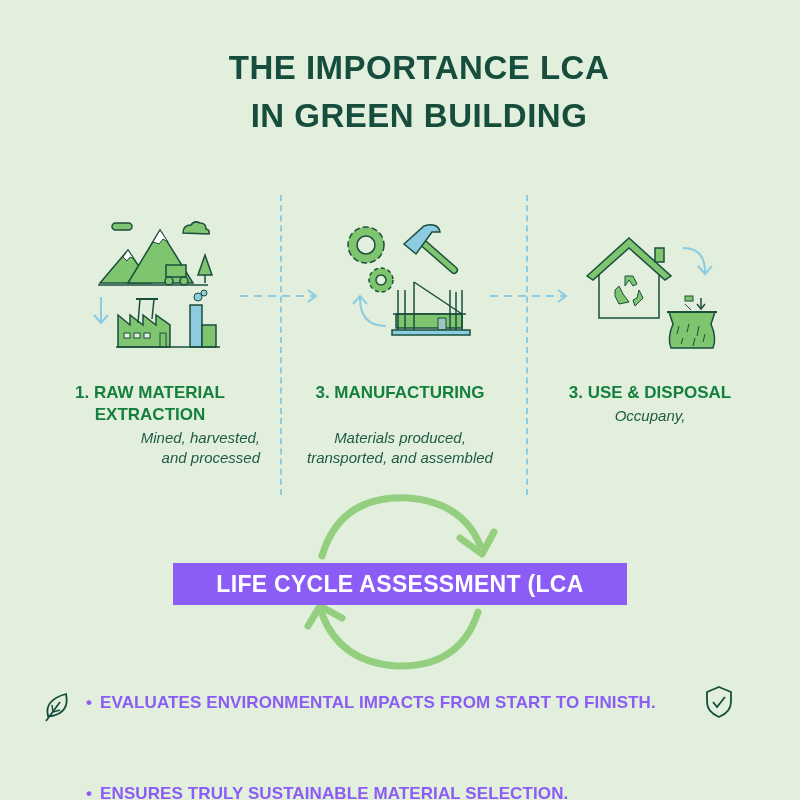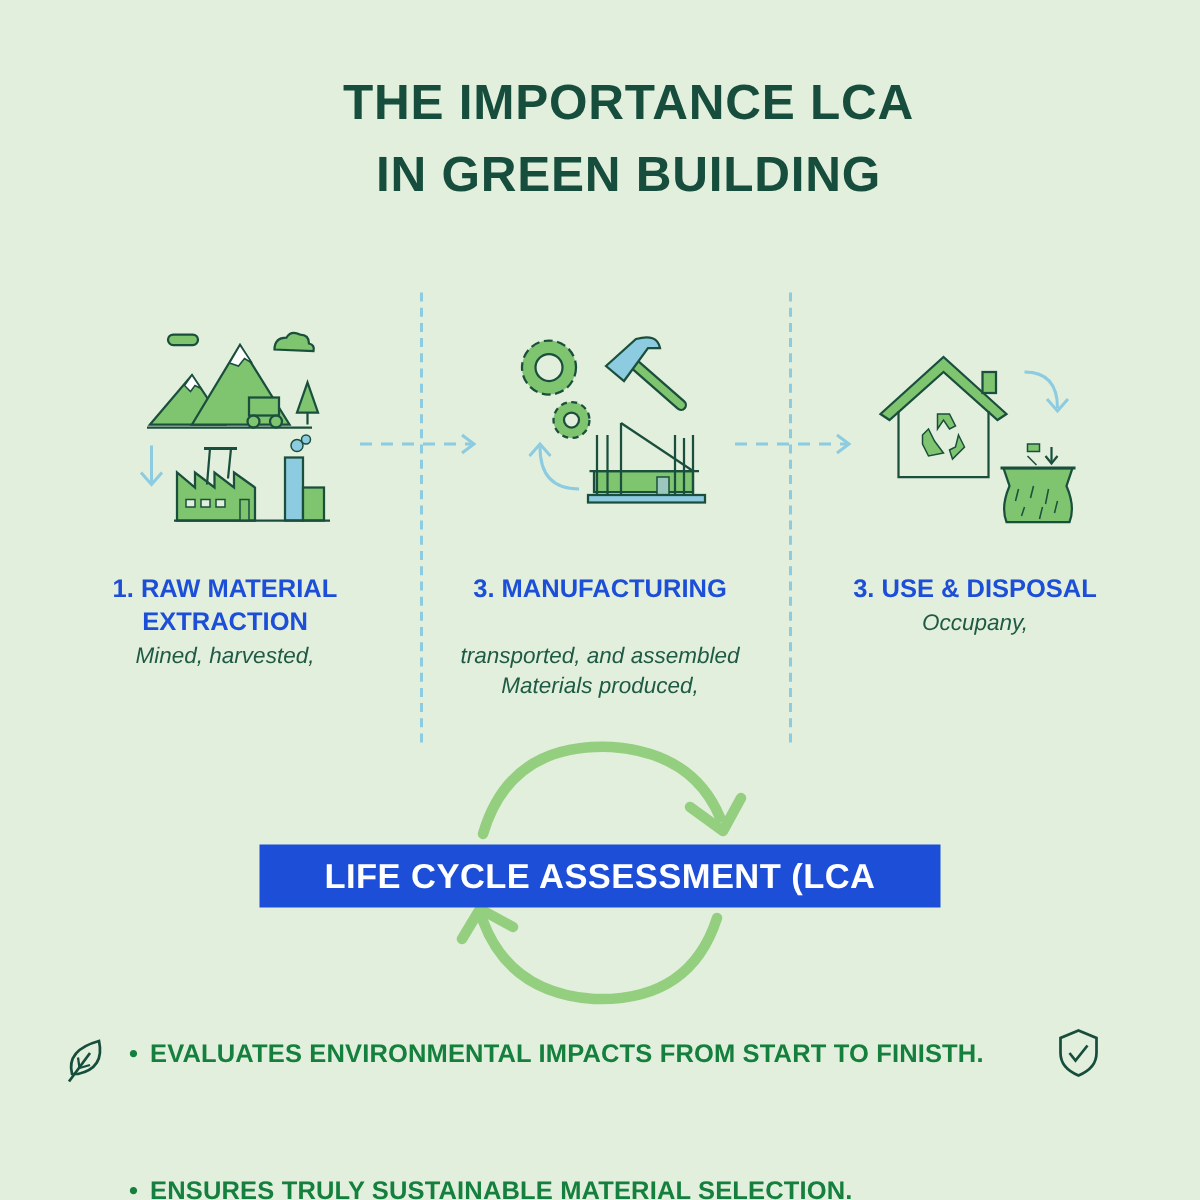--- a/index.html
+++ b/index.html
@@ -17,36 +17,36 @@
   }
   .vline {
     position: absolute; width: 0; border-left: 2px dashed #8ccbe0;
   }
   .harrow {
     position: absolute; height: 16px;
   }
   .icon-box { position: absolute; }
   .step-title {
     position: absolute; text-align: center; font-weight: 700;
-    font-size: 17px; line-height: 22px; color: #1d4ed8;
+    font-size: 17px; line-height: 22px; color: #15803d;
   }
   .step-desc {
     position: absolute; text-align: center; font-size: 15px; line-height: 20px;
     color: #1f5a45;
     font-style: italic;
   }
   .cycle { position: absolute; left: 300px; top: 490px; width: 200px; height: 180px; }
   .banner {
     position: absolute; left: 173px; top: 563px; width: 454px; height: 42px;
-    background: #1d4ed8; color: #ffffff; font-weight: 700; font-size: 23px;
+    background: #8b5cf6; color: #ffffff; font-weight: 700; font-size: 23px;
     line-height: 42px; text-align: center; letter-spacing: 0.3px;
   }
   .bullet {
     position: absolute; font-weight: 700; font-size: 17px; line-height: 22px;
-    color: #15803d; letter-spacing: 0.1px;
+    color: #8b5cf6; letter-spacing: 0.1px;
   }
   .bullet .dot { margin-right: 8px; }
 </style>
 </head>
 <body>
 
 <div class="title">
   <div>THE IMPORTANCE LCA</div>
   <div>IN GREEN BUILDING</div>
 </div>
@@ -164,30 +164,31 @@
   <rect x="100" y="66" width="8" height="5" fill="#7fc46f" stroke="#1b4f3d" stroke-width="1"></rect>
   <line x1="100" y1="74" x2="106" y2="80" stroke="#1b4f3d" stroke-width="1"></line>
   <line x1="116" y1="68" x2="116" y2="78" stroke="#1b4f3d" stroke-width="1.5"></line>
   <polyline points="112,74 116,79 120,74" fill="none" stroke="#1b4f3d" stroke-width="1.5"></polyline>
 </svg>
 
 <div class="step-title" style="left:40px; top:382px; width:220px;">
   <div>1. RAW MATERIAL</div>
   <div>EXTRACTION</div>
 </div>
-<div class="step-desc" style="left:40px; top:428px; width:220px;">
+<div class="step-desc" style="left:40px; top:428px; width:220px;text-align:right;">
   <div>Mined, harvested,</div>
+  <div>and processed</div>
 </div>
 
 <div class="step-title" style="left:287px; top:382px; width:226px;">
   <div>3. MANUFACTURING</div>
 </div>
 <div class="step-desc" style="left:287px; top:428px; width:226px;">
+  <div>Materials produced,</div>
   <div>transported, and assembled</div>
-  <div>Materials produced,</div>
 </div>
 
 <div class="step-title" style="left:540px; top:382px; width:220px;">
   <div>3. USE &amp; DISPOSAL</div>
 </div>
 <div class="step-desc" style="left:540px; top:406px; width:220px;">
   <div>Occupany,</div>
 </div>
 
 <svg class="cycle" viewBox="0 0 200 180">

